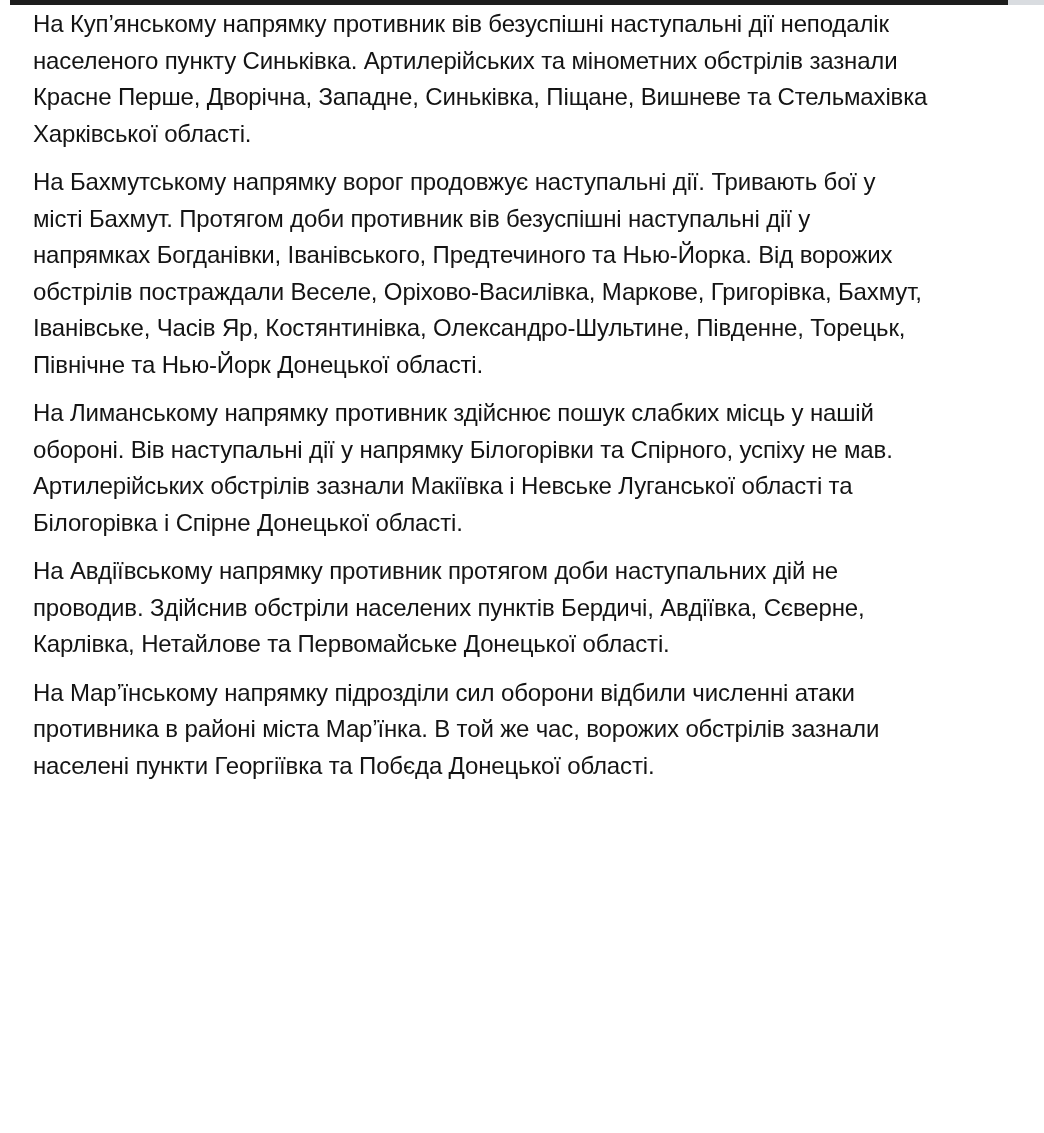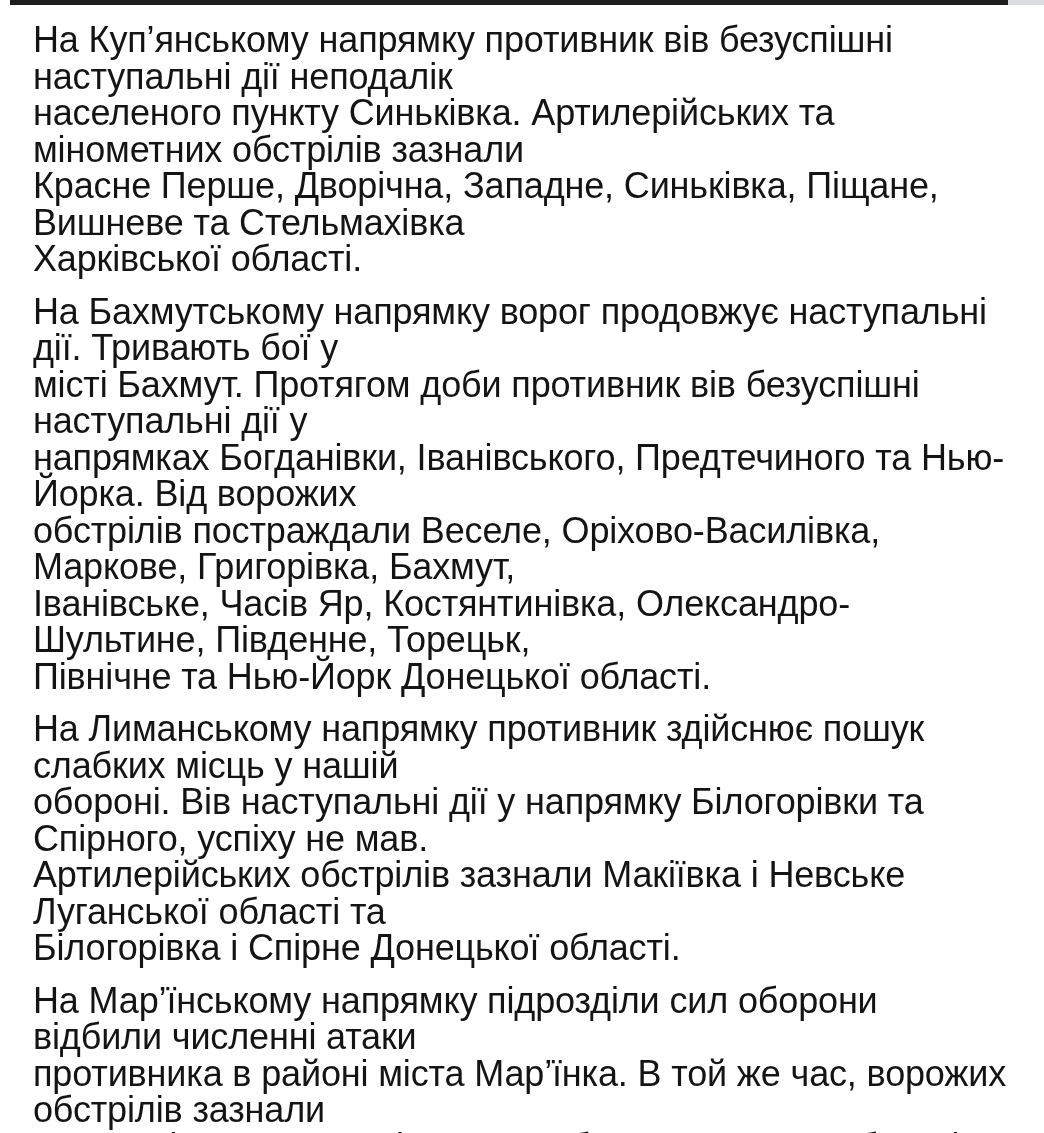--- a/index.html
+++ b/index.html
@@ -43,22 +43,22 @@
     height: 5px;
     background: var(--crop-light, #d9dce0);
   }
   .paragraphs {
     position: absolute;
     top: 6px;
     left: 33px;
     width: 980px;
   }
   .para {
-    margin: 16px 0 12px 0;
-    font-size: 36px;
+    margin: 0 0 12px 0;
+    font-size: 24px;
     line-height: 36.5px;
     letter-spacing: -0.15px;
     color: var(--text, #141414);
     white-space: pre-wrap;
   }
 </style>
 </head>
 <body>
 
 <div class="doc">
@@ -74,17 +74,20 @@
       <p class="para">На Бахмутському напрямку ворог продовжує наступальні дії. Тривають бої у
 місті Бахмут. Протягом доби противник вів безуспішні наступальні дії у
 напрямках Богданівки, Іванівського, Предтечиного та Нью-Йорка. Від ворожих
 обстрілів постраждали Веселе, Оріхово-Василівка, Маркове, Григорівка, Бахмут,
 Іванівське, Часів Яр, Костянтинівка, Олександро-Шультине, Південне, Торецьк,
 Північне та Нью-Йорк Донецької області.</p>
       <p class="para">На Лиманському напрямку противник здійснює пошук слабких місць у нашій
 обороні. Вів наступальні дії у напрямку Білогорівки та Спірного, успіху не мав.
 Артилерійських обстрілів зазнали Макіївка і Невське Луганської області та
 Білогорівка і Спірне Донецької області.</p>
+      <p class="para">На Авдіївському напрямку противник протягом доби наступальних дій не
+проводив. Здійснив обстріли населених пунктів Бердичі, Авдіївка, Сєверне,
+Карлівка, Нетайлове та Первомайське Донецької області.</p>
       <p class="para">На Мар’їнському напрямку підрозділи сил оборони відбили численні атаки
 противника в районі міста Мар’їнка. В той же час, ворожих обстрілів зазнали
 населені пункти Георгіївка та Побєда Донецької області.</p>
     </div>
 </div>
 
 </body></html>

